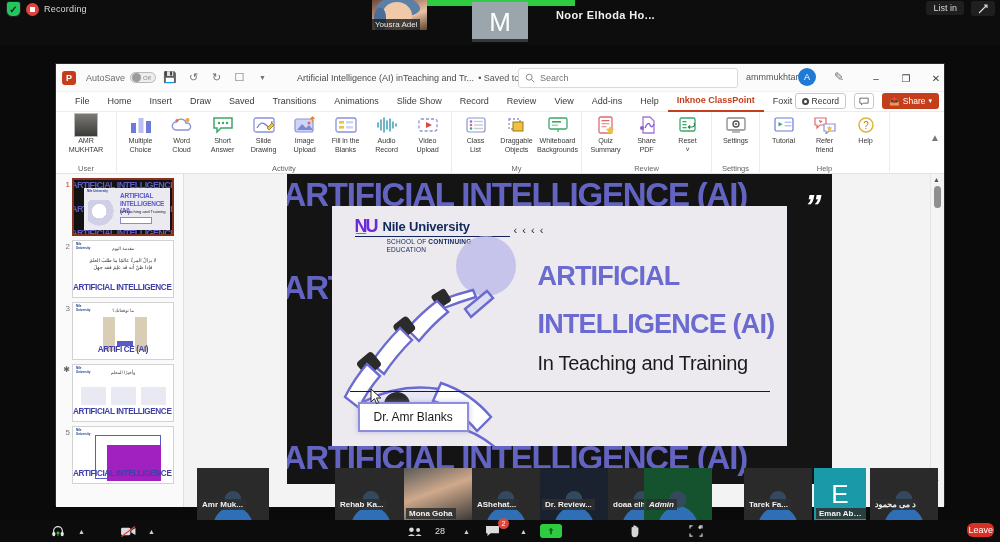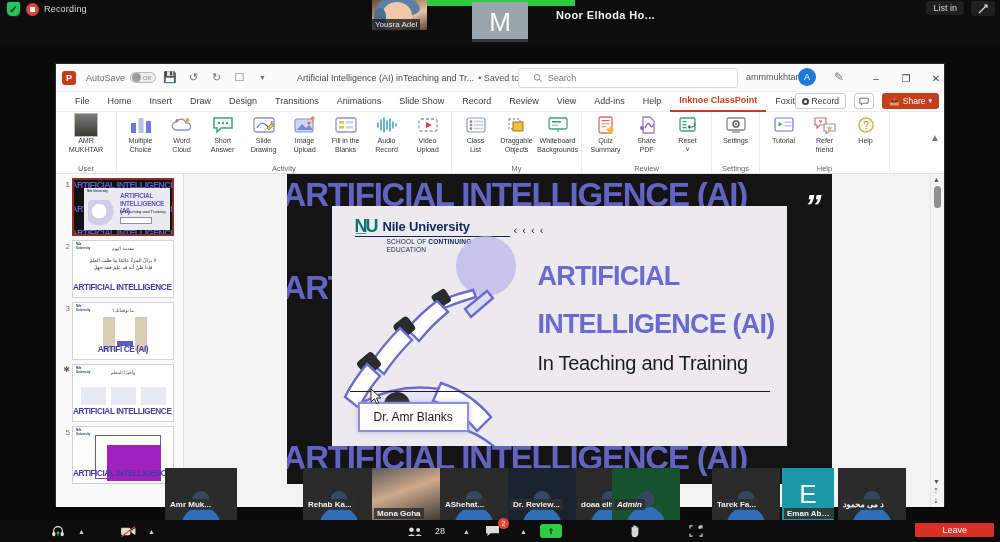--- a/index.html
+++ b/index.html
@@ -59,21 +59,21 @@
             margin-left:5px; position:relative; display:flex; align-items:center; }
   .toggle .knob { width:9px; height:9px; border-radius:50%; background:#9b9b9b; margin-left:1px; }
   .toggle .off { font-size:6px; color:#8a8a8a; margin-left:2px; }
   .qa-ico { width:17px; height:17px; margin-left:6px; display:flex; align-items:center; justify-content:center;
             color:#6f6f6f; font-size:11px; }
   .doc-title { font-size:9px; color:#4a4a4a; margin-left:26px; white-space:nowrap; }
   .saved { font-size:9px; color:#555; margin-left:4px; white-space:nowrap; }
   .caretd { font-size:8px; color:#666; margin-left:4px; }
 
   .search-box { position:absolute; left:462px; top:4px; width:220px; height:20px; border:1px solid #dadada;
-                border-radius:3px; background:#fff; display:flex; align-items:center; padding:0 14px; gap:5px; }
+                border-radius:3px; background:#fff; display:flex; align-items:center; padding:0 6px; gap:5px; }
   .search-box svg { width:10px; height:10px; }
   .search-box input { border:0; outline:0; font-size:9px; color:#5b5b5b; width:180px;
                       font-family:"Liberation Sans",sans-serif; background:transparent; }
   .acct { position:absolute; left:690px; top:8px; font-size:9px; color:#555; }
   .avatar { position:absolute; left:742px; top:4px; width:18px; height:18px; border-radius:50%;
             background:#1e7ad6; color:#fff; font-size:9px; display:flex; align-items:center; justify-content:center; }
   .pen-ico { position:absolute; left:778px; top:6px; color:#6f6f6f; font-size:12px; }
   .wbtn { position:absolute; top:4px; width:28px; height:20px; display:flex; align-items:center;
           justify-content:center; color:#444; font-size:10px; }
   .wbtn.min { left:806px; } .wbtn.max { left:836px; } .wbtn.close { left:866px; }
@@ -144,21 +144,21 @@
   .stage { position:relative; width:545px; height:310px; background:#141414; margin-left:-10px;
            overflow:hidden; }
   .ghost-line { position:absolute; left:-4px; font-family:"Liberation Sans",sans-serif; font-weight:bold;
                 color:#6a6ad0; font-size:33px; letter-spacing:-1.2px; white-space:nowrap; opacity:.92; }
   .gl1 { top:2px; } .gl2 { top:95px; } .gl3 { top:265px; }
   .quote { position:absolute; right:13px; top:22px; color:#fff; font-size:34px; font-weight:bold;
            font-style:italic; letter-spacing:-3px; line-height:20px; }
   .card { position:absolute; left:45px; top:32px; width:455px; height:240px; background:#eceaef; }
   .nu-logo { position:absolute; left:23px; top:12px; width:155px; }
   .nu-top { display:flex; align-items:center; gap:6px; }
-  .nu-mark { font-size:18px; font-weight:bold; color:#0f766e; line-height:16px; letter-spacing:-2px; }
+  .nu-mark { font-size:18px; font-weight:bold; color:#6d28d9; line-height:16px; letter-spacing:-2px; }
   .nu-name { font-size:13px; font-weight:bold; color:#10265c; letter-spacing:-.2px; }
   .nu-rule { height:1px; background:#10265c; margin:2px 0 1px 0; }
   .nu-sub { font-size:6.5px; color:#10265c; letter-spacing:.2px; line-height:8px; padding-left:32px; }
   .nu-sub b { font-weight:bold; }
   .chevs { position:absolute; left:182px; top:18px; color:#2a2a2a; font-size:11px; letter-spacing:1px; }
   .blob { position:absolute; left:124px; top:30px; width:60px; height:60px; border-radius:50%;
           background:#b9b7e8; opacity:.75; }
   .robot { position:absolute; left:5px; top:45px; width:190px; height:195px; }
   .s-title { position:absolute; left:206px; top:46px; font-size:27px; font-weight:bold; color:#6a6ad0;
              letter-spacing:-.8px; line-height:48px; }
@@ -169,40 +169,40 @@
   .cursor { position:absolute; left:38px; top:182px; width:0; height:0; }
   .cursor svg { width:13px; height:17px; }
 
   .vscroll { position:absolute; right:2px; top:0; width:12px; height:333px; background:#f4f4f4;
              border-left:1px solid #e4e4e4; }
   .vscroll .arw { position:absolute; left:2px; color:#555; font-size:7px; }
   .vthumb { position:absolute; left:2.5px; top:12px; width:7px; height:22px; background:#8f8f8f; border-radius:4px; }
 
   
   .strip { position:absolute; left:0; bottom:22px; width:1000px; height:56px; overflow:hidden; }
-  .ptile { position:absolute; bottom:0; height:52px; overflow:hidden; }
+  .ptile { position:absolute; bottom:0; height:52px; overflow:hidden;margin-left:32px; }
   .ptile .pn { position:absolute; bottom:10px; left:2px; background:rgba(46,46,46,.85); color:#f2f2f2;
                font-size:8px; font-weight:bold; padding:1px 3px; white-space:nowrap; max-width:96%;
                overflow:hidden; text-overflow:ellipsis; }
   .ptile .pn.low { bottom:1px; }
   .shoulder { position:absolute; bottom:-12px; left:50%; transform:translateX(-50%); width:42px; height:26px;
               border-radius:50% 50% 0 0 / 100% 100% 0 0; background:#2f6fb5; }
   .head { position:absolute; bottom:12px; left:50%; transform:translateX(-50%); width:17px; height:17px;
           border-radius:50%; background:#34495e; }
 
   
   .ztoolbar { position:absolute; left:0; bottom:0; width:1000px; height:22px; background:#0c0c0c;
               display:flex; align-items:center; }
   .zbtn { position:absolute; display:flex; align-items:center; gap:10px; color:#e2e2e2; font-size:9px; }
   .zcaret { color:#cfcfcf; font-size:7px; }
   .ic-box { width:20px; height:16px; display:flex; align-items:center; justify-content:center; }
   .share-green { background:#2ecc40; border-radius:3px; width:22px; height:14px; display:flex;
                  align-items:center; justify-content:center; }
   .leave { position:absolute; right:6px; top:3px; background:#d93025; color:#fff; font-size:9px;
-           border-radius:1px; padding:2px 27px; font-weight:500; }
+           border-radius:6px; padding:2px 1px; font-weight:500; }
   .badge { position:absolute; top:-5px; right:-7px; background:#e0453c; color:#fff; font-size:7px;
            border-radius:7px; min-width:11px; height:11px; display:flex; align-items:center;
            justify-content:center; padding:0 2px; }
 </style>
 </head>
 <body>
 
 <div id="app">
 
   <div class="zoom-topbar">
@@ -271,21 +271,21 @@
       <div class="wbtn min">–</div>
       <div class="wbtn max">❐</div>
       <div class="wbtn close">✕</div>
     </div>
 
     <div class="ppt-tabs" id="tabs">
       <div class="tab">File</div>
         <div class="tab">Home</div>
         <div class="tab">Insert</div>
         <div class="tab">Draw</div>
-        <div class="tab">Design</div>
+        <div class="tab">Saved</div>
         <div class="tab">Transitions</div>
         <div class="tab">Animations</div>
         <div class="tab">Slide Show</div>
         <div class="tab">Record</div>
         <div class="tab">Review</div>
         <div class="tab">View</div>
         <div class="tab">Add-ins</div>
         <div class="tab">Help</div>
         <div class="tab active">Inknoe ClassPoint</div>
         <div class="tab">Foxit PDF</div>

